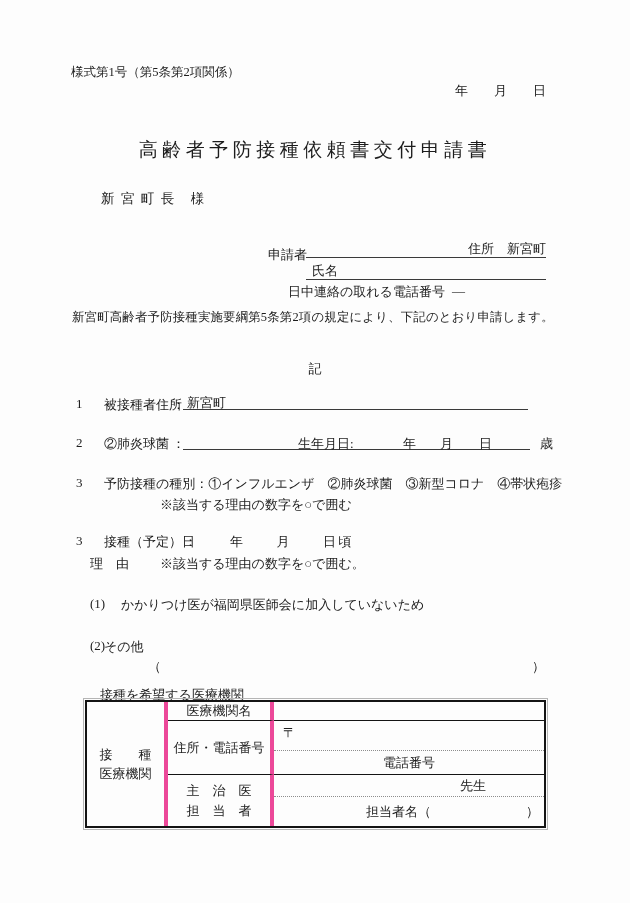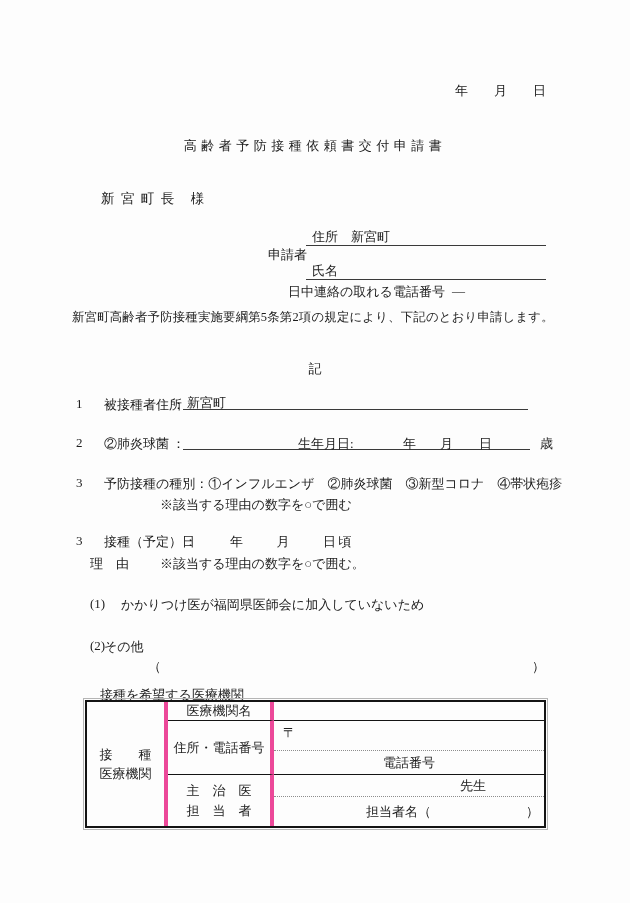--- a/index.html
+++ b/index.html
@@ -8,21 +8,21 @@
     width:630px;height:903px;
     margin:0 auto;
     background:#fdfdfd;
     font-family:"Liberation Serif","DejaVu Serif",serif;
     color:#1c1c1c;
     font-size:13px;
     overflow:hidden;
   }
   .abs{position:absolute;}
   .small{font-size:12.5px;}
-  .title{left:0;right:0;top:137px;text-align:center;font-size:13px;letter-spacing:4.5px;}
+  .title{left:0;right:0;top:137px;text-align:center;font-size:19px;letter-spacing:4.5px;}
   .addressee{left:101px;top:190px;font-size:13.5px;letter-spacing:1.5px;}
   .fieldline{border-bottom:1px solid #3a3a3a;}
   .app-line{left:306px;width:240px;height:18px;padding-left:6px;box-sizing:border-box;}
   .intro{left:72px;top:309px;font-size:12.4px;letter-spacing:0.2px;white-space:nowrap;}
   .ki{left:0;right:0;top:360px;text-align:center;}
   .date-spaced{letter-spacing:2.5px;}
   
   .med-table{
     left:85px;top:700px;width:461px;height:128px;
     border:2px solid #141414;
@@ -48,26 +48,27 @@
   .c3r3b{grid-column:3;grid-row:5;justify-content:flex-start;}
   .staff-open{margin-left:92px;}
   .staff-spacer{flex:1;}
   .staff-close{margin-right:5px;}
 </style>
 </head>
 <body>
 
 <div class="page">
 
+  <div class="abs small" style="left:71px;top:64px;">様式第1号（第5条第2項関係）</div>
   <div class="abs" style="left:455px;top:82px;">年　　月　　日</div>
   <div class="abs title">高齢者予防接種依頼書交付申請書</div>
   <div class="abs addressee">新 宮 町 長　様</div>
 
   <div class="abs" style="left:268px;top:246px;">申請者</div>
-  <div class="abs fieldline app-line" style="top:228px;">
+  <div class="abs fieldline app-line" style="top:240px;text-align:right;">
     <span>住所</span><span style="margin-left:13px;">新宮町</span>
   </div>
   <div class="abs fieldline app-line" style="top:262px;">
     <span>氏名</span>
   </div>
   <div class="abs" style="left:288px;top:283px;">日中連絡の取れる電話番号</div>
   <div class="abs" style="left:452px;top:283px;">―</div>
 
   <div class="abs intro">新宮町高齢者予防接種実施要綱第5条第2項の規定により、下記のとおり申請します。</div>
   <div class="abs ki">記</div>

